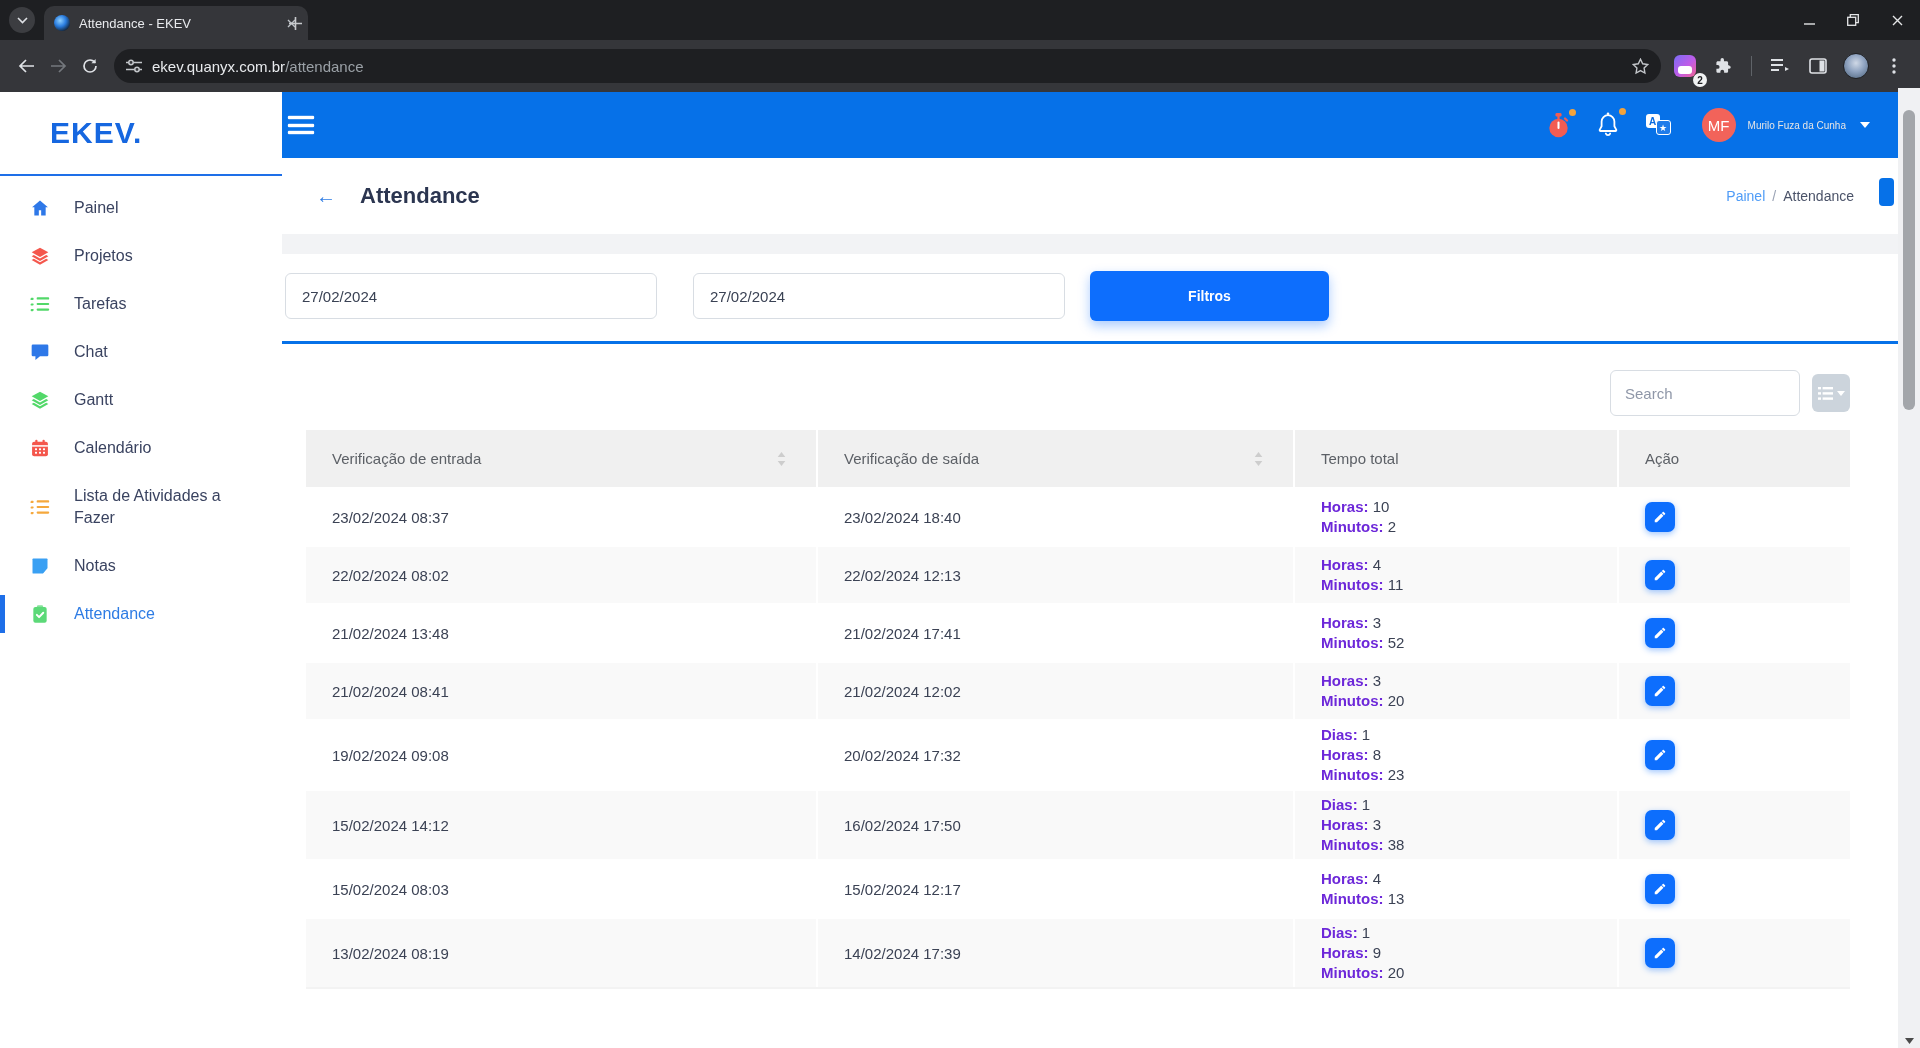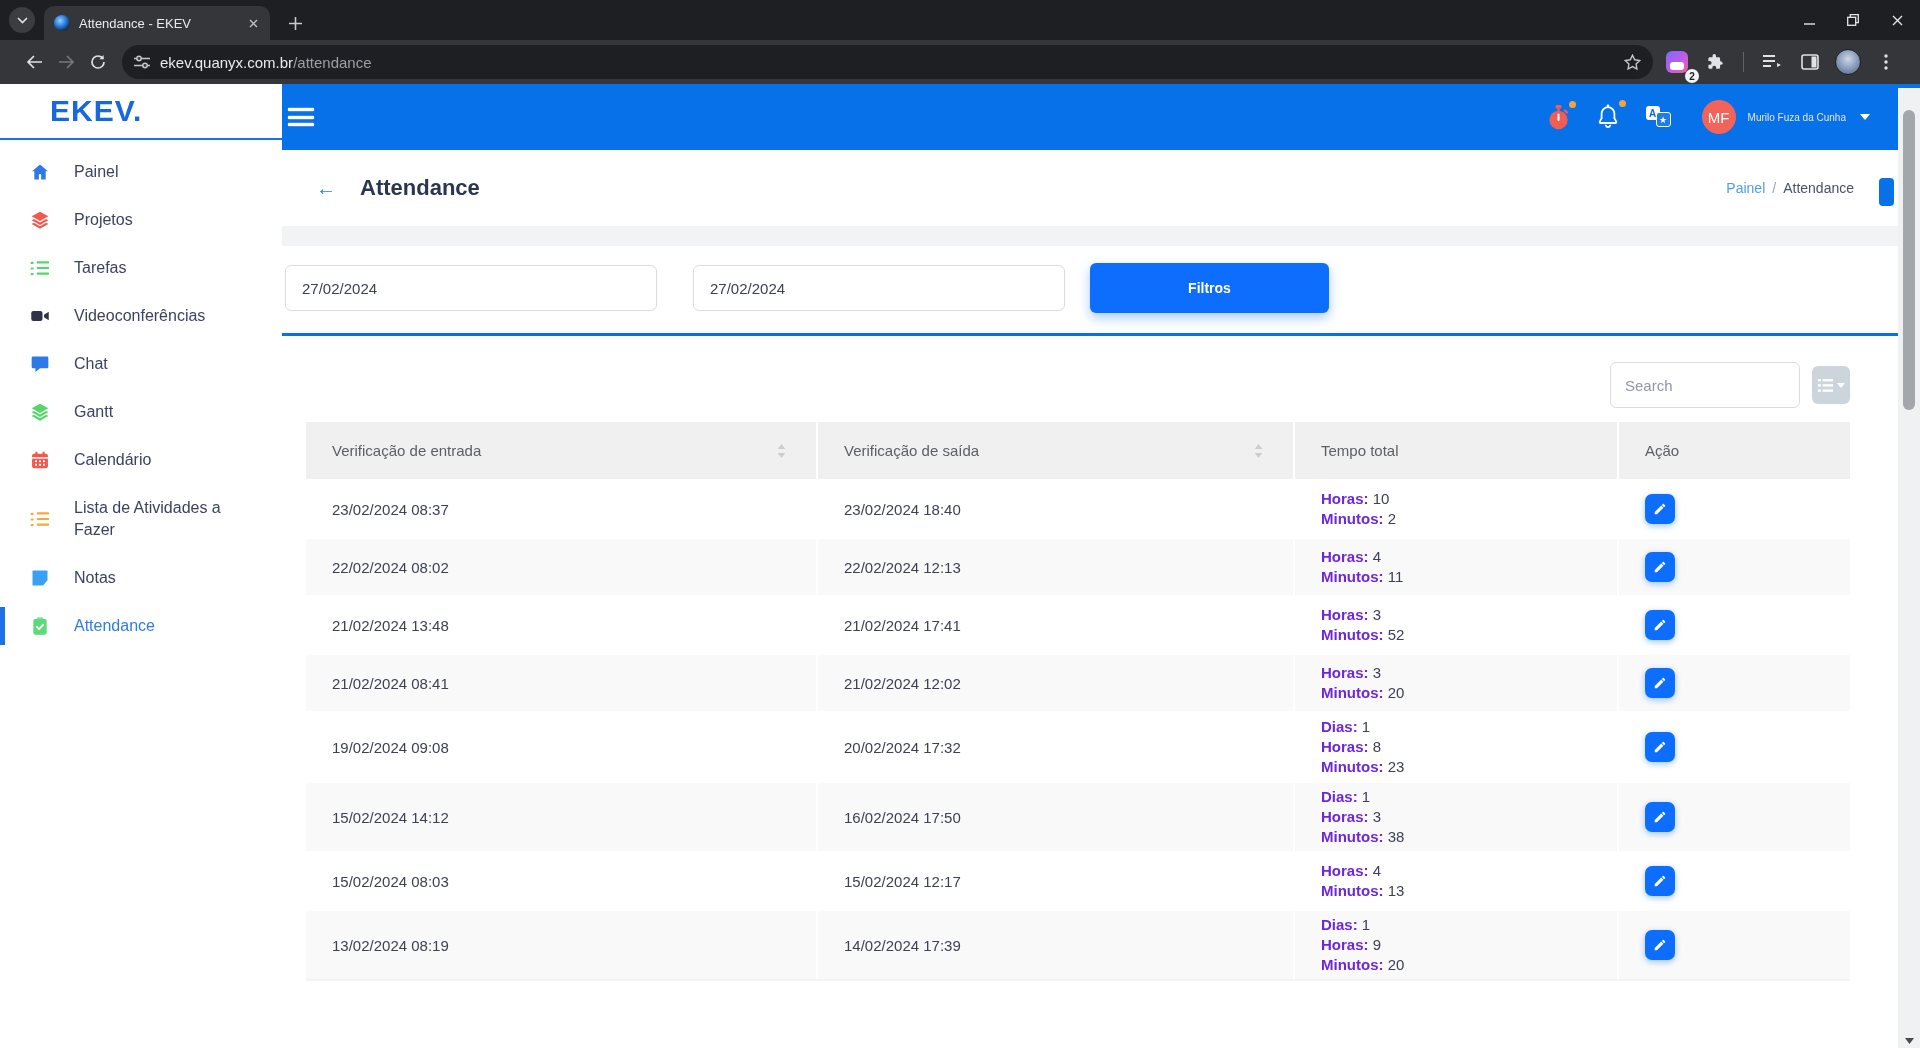--- a/index.html
+++ b/index.html
@@ -2,45 +2,45 @@
 <html><head>
 <meta charset="utf-8">
 <style>
   * { box-sizing: border-box; margin:0; padding:0; }
   html,body { width:1920px; height:1048px; overflow:hidden; font-family:"Liberation Sans",sans-serif; background:#fff; }
   svg { display:block; }
 
   
   .tabstrip { height:40px; background:#1e1f22; position:relative; }
   .tab-search-btn { position:absolute; left:9px; top:7px; width:26px; height:26px; border-radius:50%; background:#3c3d41; display:flex; align-items:center; justify-content:center; }
-  .tab { position:absolute; left:44px; top:6px; width:226px; height:34px; background:#35363a; border-radius:10px 10px 0 0; display:flex; align-items:center; padding:0 8px 0 10px; color:#e8eaed; }
+  .tab { position:absolute; left:44px; top:6px; width:264px; height:34px; background:#35363a; border-radius:10px 10px 0 0; display:flex; align-items:center; padding:0 8px 0 10px; color:#e8eaed; }
   .favicon { width:16px; height:16px; border-radius:50%; background:radial-gradient(circle at 38% 35%, #8fd0ff 0%, #2a7de0 40%, #10233a 78%); flex:0 0 16px; }
   .tab-title { font-size:13px; margin-left:9px; flex:1; white-space:nowrap; overflow:hidden; color:#e8eaed; }
   .tab-close { width:18px; height:18px; display:flex; align-items:center; justify-content:center; border-radius:50%; }
   .newtab-btn { position:absolute; left:282px; top:10px; width:26px; height:26px; display:flex; align-items:center; justify-content:center; }
   .win-controls { position:absolute; right:8px; top:8px; display:flex; gap:14px; }
   .win-btn { width:30px; height:24px; display:flex; align-items:center; justify-content:center; }
 
-  .toolbar { height:44px; background:#35363a; display:flex; align-items:center; padding:0 18px; }
+  .toolbar { height:52px; background:#35363a; display:flex; align-items:center; padding:0 10px; }
   .tb-ic { width:32px; height:32px; display:flex; align-items:center; justify-content:center; border-radius:50%; }
   .omnibox { flex:1; height:34px; background:#1e1f22; border-radius:17px; display:flex; align-items:center; padding:0 12px; margin:0 8px; }
   .url-text { font-size:15px; margin-left:10px; flex:1; white-space:nowrap; }
   .url-host { color:#e8eaed; }
   .url-path { color:#9aa0a6; }
   .tb-right { display:flex; align-items:center; gap:6px; }
   .ext-main { width:22px; height:22px; border-radius:6px; background:linear-gradient(135deg,#7b6cf6 0%,#c05ce8 55%,#f06292 100%); position:relative; }
   .ext-main::after { content:""; position:absolute; left:4px; right:4px; bottom:3px; height:8px; border-radius:3px; background:#fff; }
   .ext-badge { position:absolute; right:-6px; bottom:-5px; min-width:14px; height:14px; border-radius:7px; background:#f1f3f4; color:#202124; font-size:10px; font-weight:bold; display:flex; align-items:center; justify-content:center; padding:0 3px; }
   .tb-sep { width:1px; height:20px; background:#5f6368; margin:0 6px; }
   .tb-avatar { width:26px; height:26px; border-radius:50%; background:radial-gradient(circle at 50% 38%, #cfd8e6 0%, #8fa3c0 45%, #4a6078 100%); border:1px solid #202124; }
 
   
   .app { display:flex; height:960px; }
   .sidebar { width:282px; background:#fff; flex:0 0 282px; }
-  .logo-box { height:56px; display:flex; align-items:center; padding-left:50px; border-bottom:2px solid #1e6fe8; }
+  .logo-box { height:84px; display:flex; align-items:center; padding-left:50px; border-bottom:2px solid #1e6fe8; }
   .logo-text { font-size:30px; font-weight:800; color:#1667e0; letter-spacing:1px; }
   .nav { padding-top:8px; }
   .nav-item { display:flex; align-items:center; padding:13px 16px 13px 30px; color:#3a4360; font-size:16px; position:relative; cursor:pointer; line-height:22px; }
   .nav-item .nav-ic-s { width:22px; margin-right:22px; flex:0 0 22px; }
   .nav-item.active { color:#2e7ce4; }
   .nav-item.active::before { content:""; position:absolute; left:0; top:5px; bottom:5px; width:5px; background:#1e6fe8; }
   .nav-label { max-width:180px; }
 
   .main { flex:1; display:flex; flex-direction:column; background:#f2f3f5; min-width:0; }
   .appbar { height:66px; background:#0671e8; display:flex; align-items:center; padding:0 50px 0 6px; flex:0 0 66px; }
@@ -247,29 +247,20 @@
               <svg width="20" height="20" viewBox="0 0 24 24" fill="currentColor">
                 <rect x="1.5" y="4.6" width="3.6" height="2.6" rx="1" transform="skewX(-8)"></rect>
                 <rect x="8" y="4" width="15" height="2.6" rx="1"></rect>
                 <rect x="2.5" y="11.3" width="3.6" height="2.6" rx="1" transform="skewX(-8)"></rect>
                 <rect x="8" y="10.7" width="15" height="2.6" rx="1"></rect>
                 <rect x="3.5" y="18" width="3.6" height="2.6" rx="1" transform="skewX(-8)"></rect>
                 <rect x="8" y="17.4" width="15" height="2.6" rx="1"></rect>
               </svg>
             </span>
     <span class="nav-label">Tarefas</span>
-  </div>
-          <div class="nav-item">
-    <span class="nav-ic-s" style="color: rgb(47, 51, 73);">
-              <svg width="20" height="20" viewBox="0 0 24 24" fill="currentColor">
-                <rect x="1.5" y="6" width="13.5" height="12" rx="2.6"></rect>
-                <path d="M16.8 10.4L22.5 7v10l-5.7-3.4z"></path>
-              </svg>
-            </span>
-    <span class="nav-label">Videoconferências</span>
   </div>
           <div class="nav-item">
     <span class="nav-ic-s" style="color: rgb(46, 120, 232);">
               <svg width="20" height="20" viewBox="0 0 24 24" fill="currentColor">
                 <path d="M3.5 3h17A1.5 1.5 0 0 1 22 4.5v11a1.5 1.5 0 0 1-1.5 1.5H12l-5.5 4.5V17h-3A1.5 1.5 0 0 1 2 15.5v-11A1.5 1.5 0 0 1 3.5 3z"></path>
               </svg>
             </span>
     <span class="nav-label">Chat</span>
   </div>
           <div class="nav-item">

